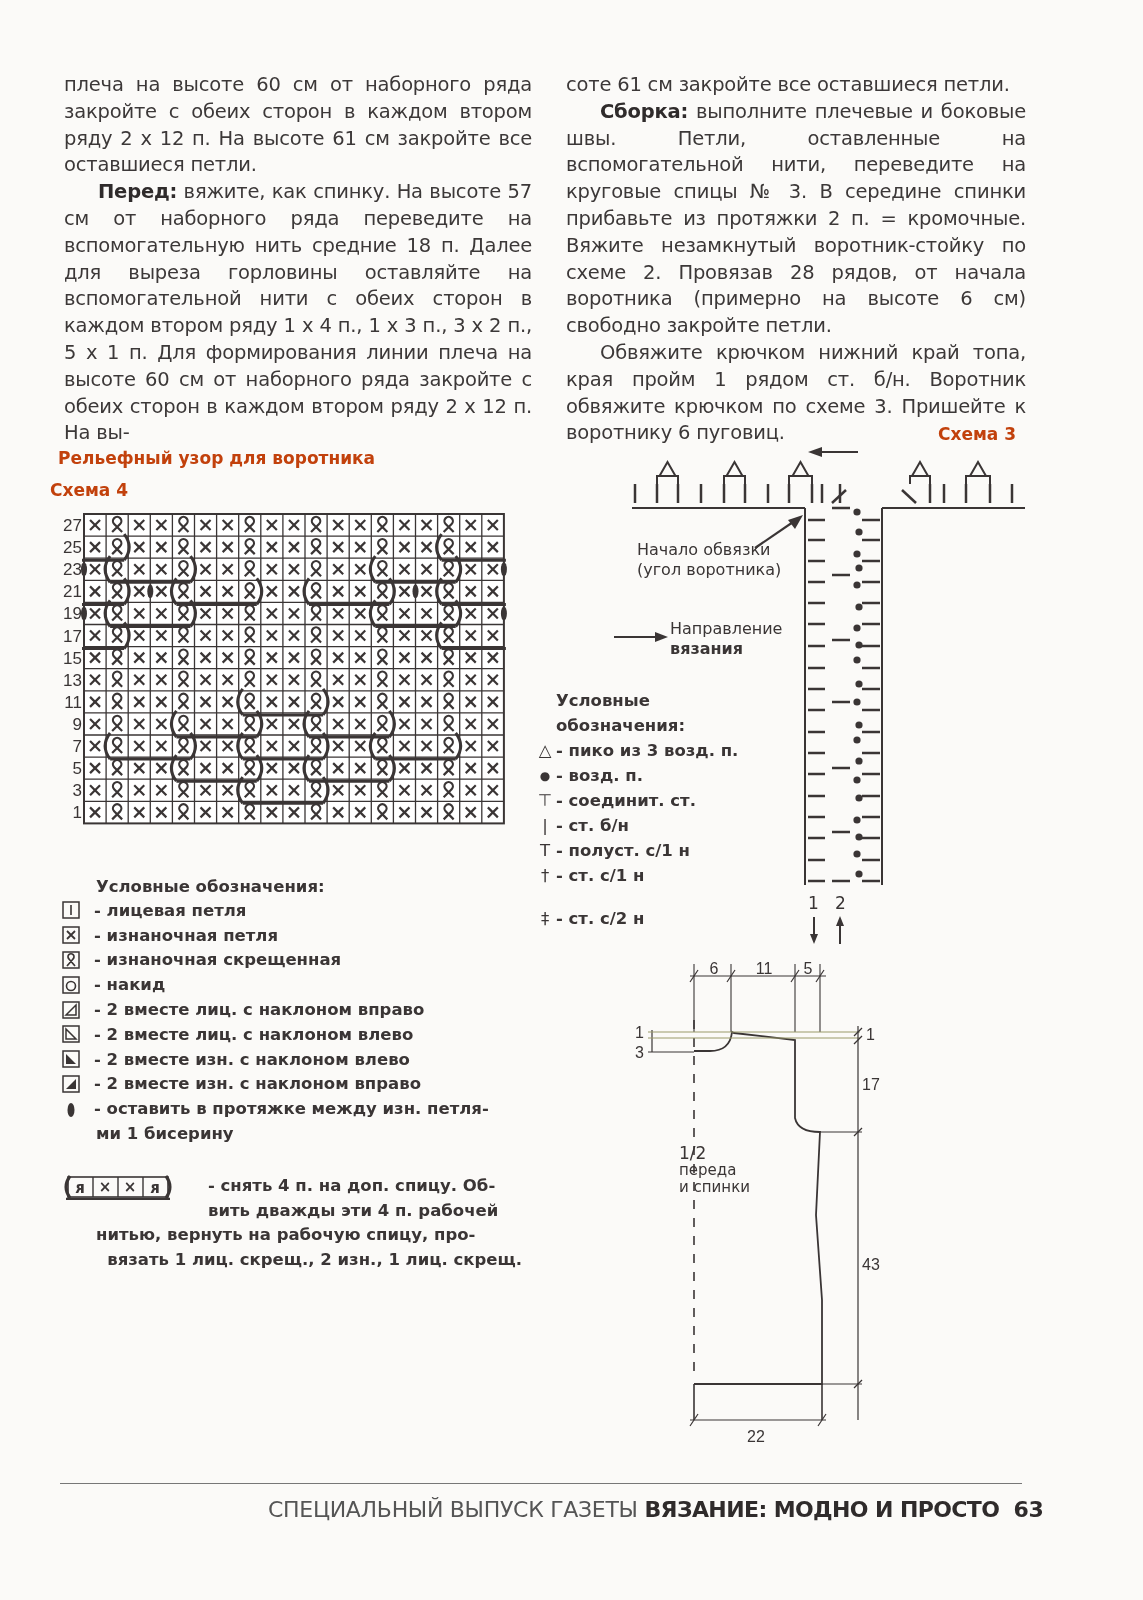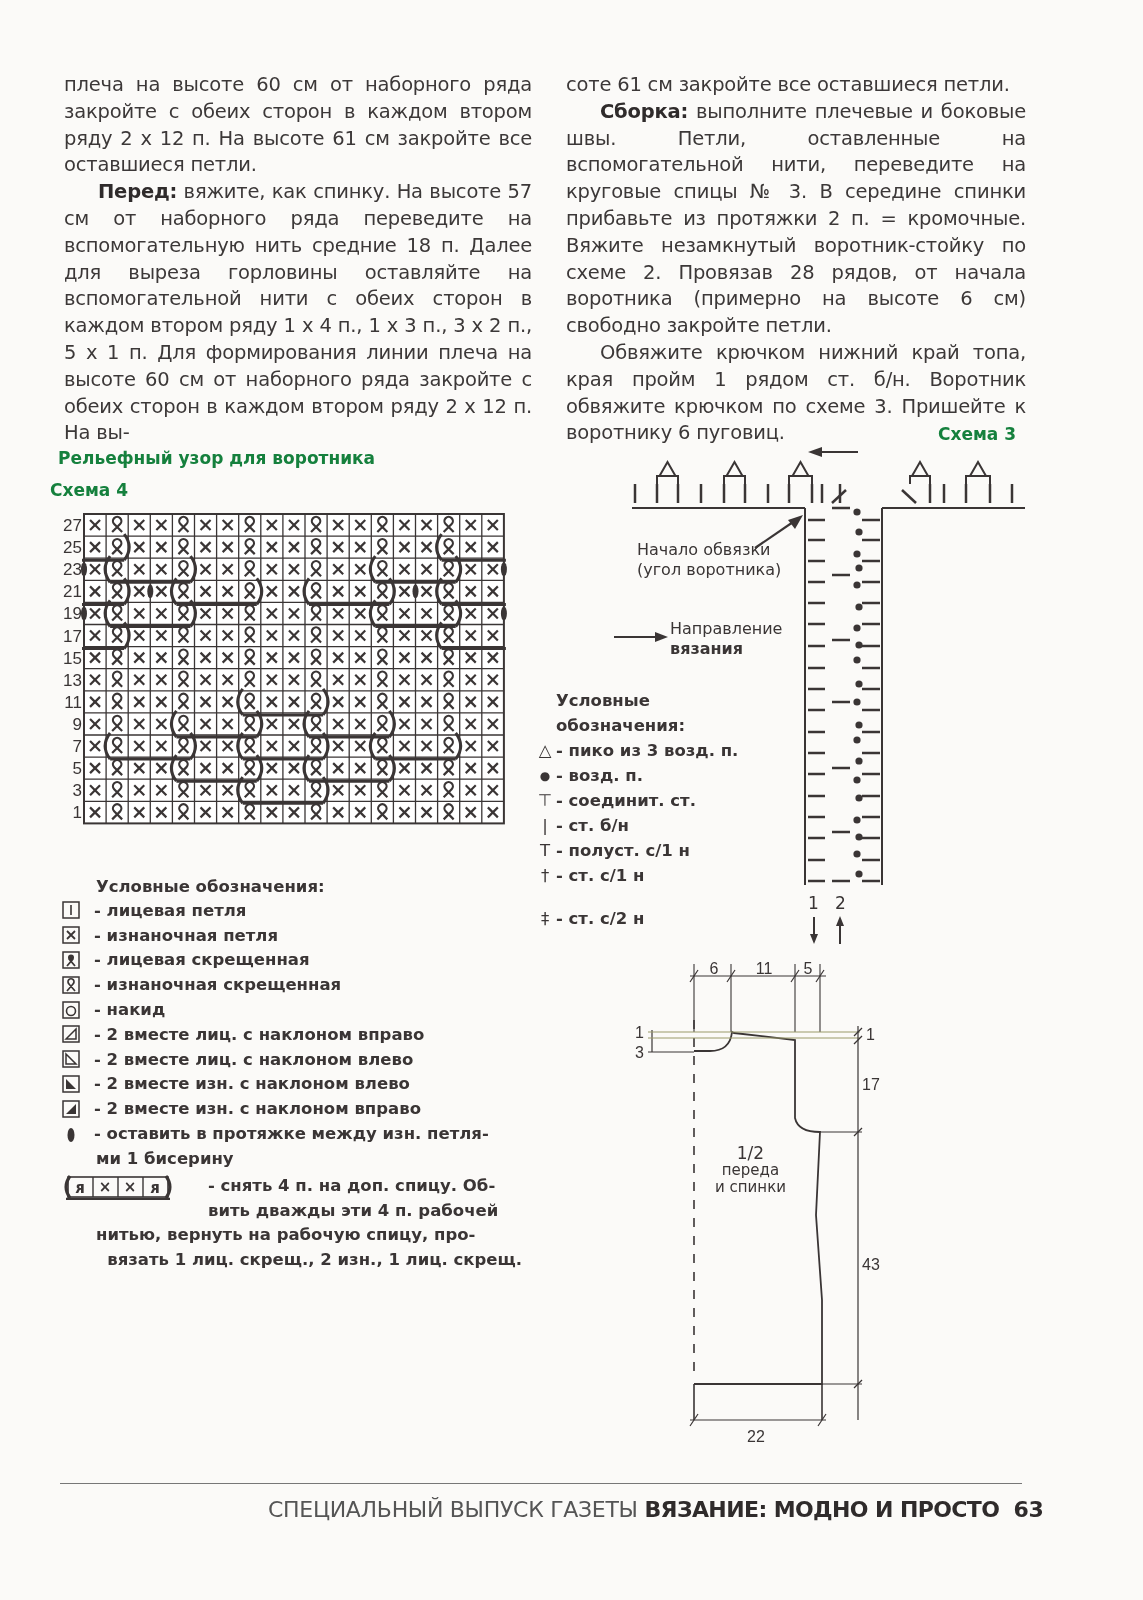--- a/index.html
+++ b/index.html
@@ -8,21 +8,21 @@
     background: #fbfaf8; color: #3a3636;
     font-family: "DejaVu Sans", "Liberation Sans", sans-serif;
   }
   .col { position: absolute; font-size: 19.5px; line-height: 26.8px; color: #3c3838; letter-spacing: -0.2px; }
   .col p { margin: 0; text-align: justify; text-align-last: left; }
   .col .ind { text-indent: 34px; }
   .col b { font-weight: bold; color: #2f2b2b; }
   #col-left { left: 64px; top: 72px; width: 468px; }
   #col-right { left: 566px; top: 72px; width: 460px; }
 
-  .h-bold { position: absolute; font-weight: bold; font-size: 17px; color: #15803d; }
+  .h-bold { position: absolute; font-weight: bold; font-size: 17px; color: #c2410c; }
   #chart2-title { left: 58px; top: 448px; }
   #chart2-sub { left: 50px; top: 480px; }
   #chart3-title { left: 938px; top: 424px; }
 
   #grid-svg { position: absolute; left: 50px; top: 508px; }
 
   .legend { position: absolute; font-weight: bold; font-size: 16.5px; color: #3a3535; }
   .legend .row { height: 24.8px; display: flex; align-items: center; white-space: nowrap; }
   .legend .sym { width: 18px; height: 18px; display: inline-block; margin-right: 14px; }
   #legend2 { left: 62px; top: 874px; }
@@ -1205,28 +1205,20 @@
             <line x1="9" y1="4" x2="9" y2="14" stroke="#3a3535" stroke-width="1.6"></line>
           </svg></span>
         <span>- лицевая петля</span>
       </div>
       <div class="row">
         <span class="sym"><svg width="18" height="18">
             <rect x="1" y="1" width="16" height="16" fill="none" stroke="#3a3535" stroke-width="1.5"></rect>
             <path d="M5 5L13 13M13 5L5 13" stroke="#3a3535" stroke-width="1.8"></path>
           </svg></span>
         <span>- изнаночная петля</span>
-      </div>
-      <div class="row">
-        <span class="sym"><svg width="18" height="18">
-            <rect x="1" y="1" width="16" height="16" fill="none" stroke="#3a3535" stroke-width="1.5"></rect>
-            <circle cx="9" cy="6.5" r="3" fill="#3a3535"></circle>
-            <path d="M5 15L11 8M13 15L7 8" stroke="#3a3535" stroke-width="1.8"></path>
-          </svg></span>
-        <span>- лицевая скрещенная</span>
       </div>
       <div class="row">
         <span class="sym"><svg width="18" height="18">
             <rect x="1" y="1" width="16" height="16" fill="none" stroke="#3a3535" stroke-width="1.5"></rect>
             <path d="M5 15L11 8A3 3 0 1 0 7 8L13 15" fill="none" stroke="#3a3535" stroke-width="1.7"></path>
           </svg></span>
         <span>- изнаночная скрещенная</span>
       </div>
       <div class="row">
         <span class="sym"><svg width="18" height="18">
@@ -1481,21 +1473,21 @@
     <line x1="190" y1="172" x2="232" y2="172" stroke="#3a3535" stroke-width="1.1"></line>
     <line x1="192" y1="424" x2="232" y2="424" stroke="#3a3535" stroke-width="1.1"></line>
     <text x="236" y="80" font-size="16" fill="#3a3535" text-anchor="start" font-family="Liberation Sans, sans-serif">1</text>
     <text x="232" y="130" font-size="16" fill="#3a3535" text-anchor="start" font-family="Liberation Sans, sans-serif">17</text>
     <text x="232" y="310" font-size="16" fill="#3a3535" text-anchor="start" font-family="Liberation Sans, sans-serif">43</text>
     <line x1="60" y1="460" x2="196" y2="460" stroke="#3a3535" stroke-width="1.2"></line>
     <line x1="60" y1="466" x2="68" y2="454" stroke="#3a3535" stroke-width="1.2"></line>
     <line x1="188" y1="466" x2="196" y2="454" stroke="#3a3535" stroke-width="1.2"></line>
     <text x="126" y="482" font-size="16" fill="#3a3535" text-anchor="middle" font-family="Liberation Sans, sans-serif">22</text>
   </svg>
-<div class="diag-label" style="left:715px;top:1145px;line-height:17px;font-size:15px;text-align:center;">
+<div class="diag-label" style="left:679px;top:1145px;line-height:17px;font-size:15px;">
   <div style="font-size:17px;">1/2</div>
   <div>переда</div>
   <div>и спинки</div>
 </div>
 
 <div id="footer-rule"></div>
 <div id="footer">
   <span>СПЕЦИАЛЬНЫЙ ВЫПУСК ГАЗЕТЫ </span><b>ВЯЗАНИЕ: МОДНО И ПРОСТО</b><span class="pnum">63</span>
 </div>
 

